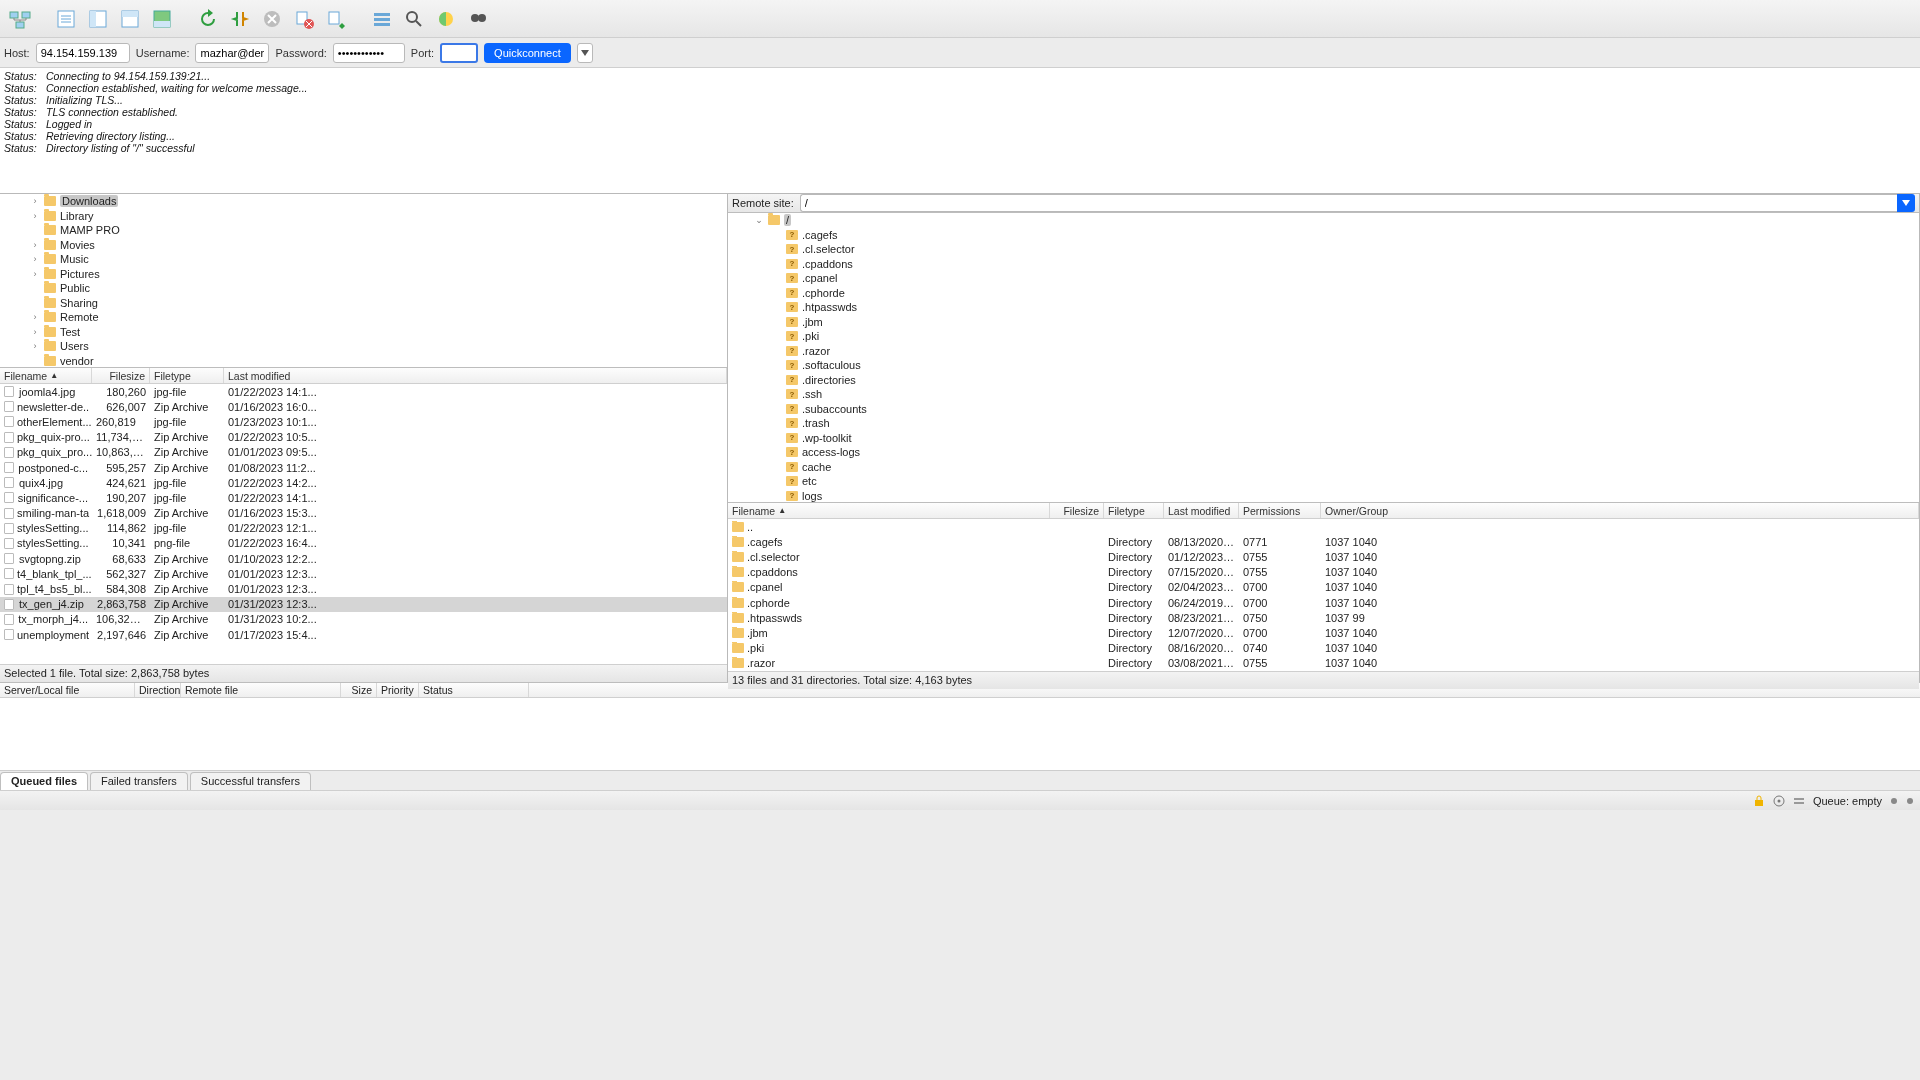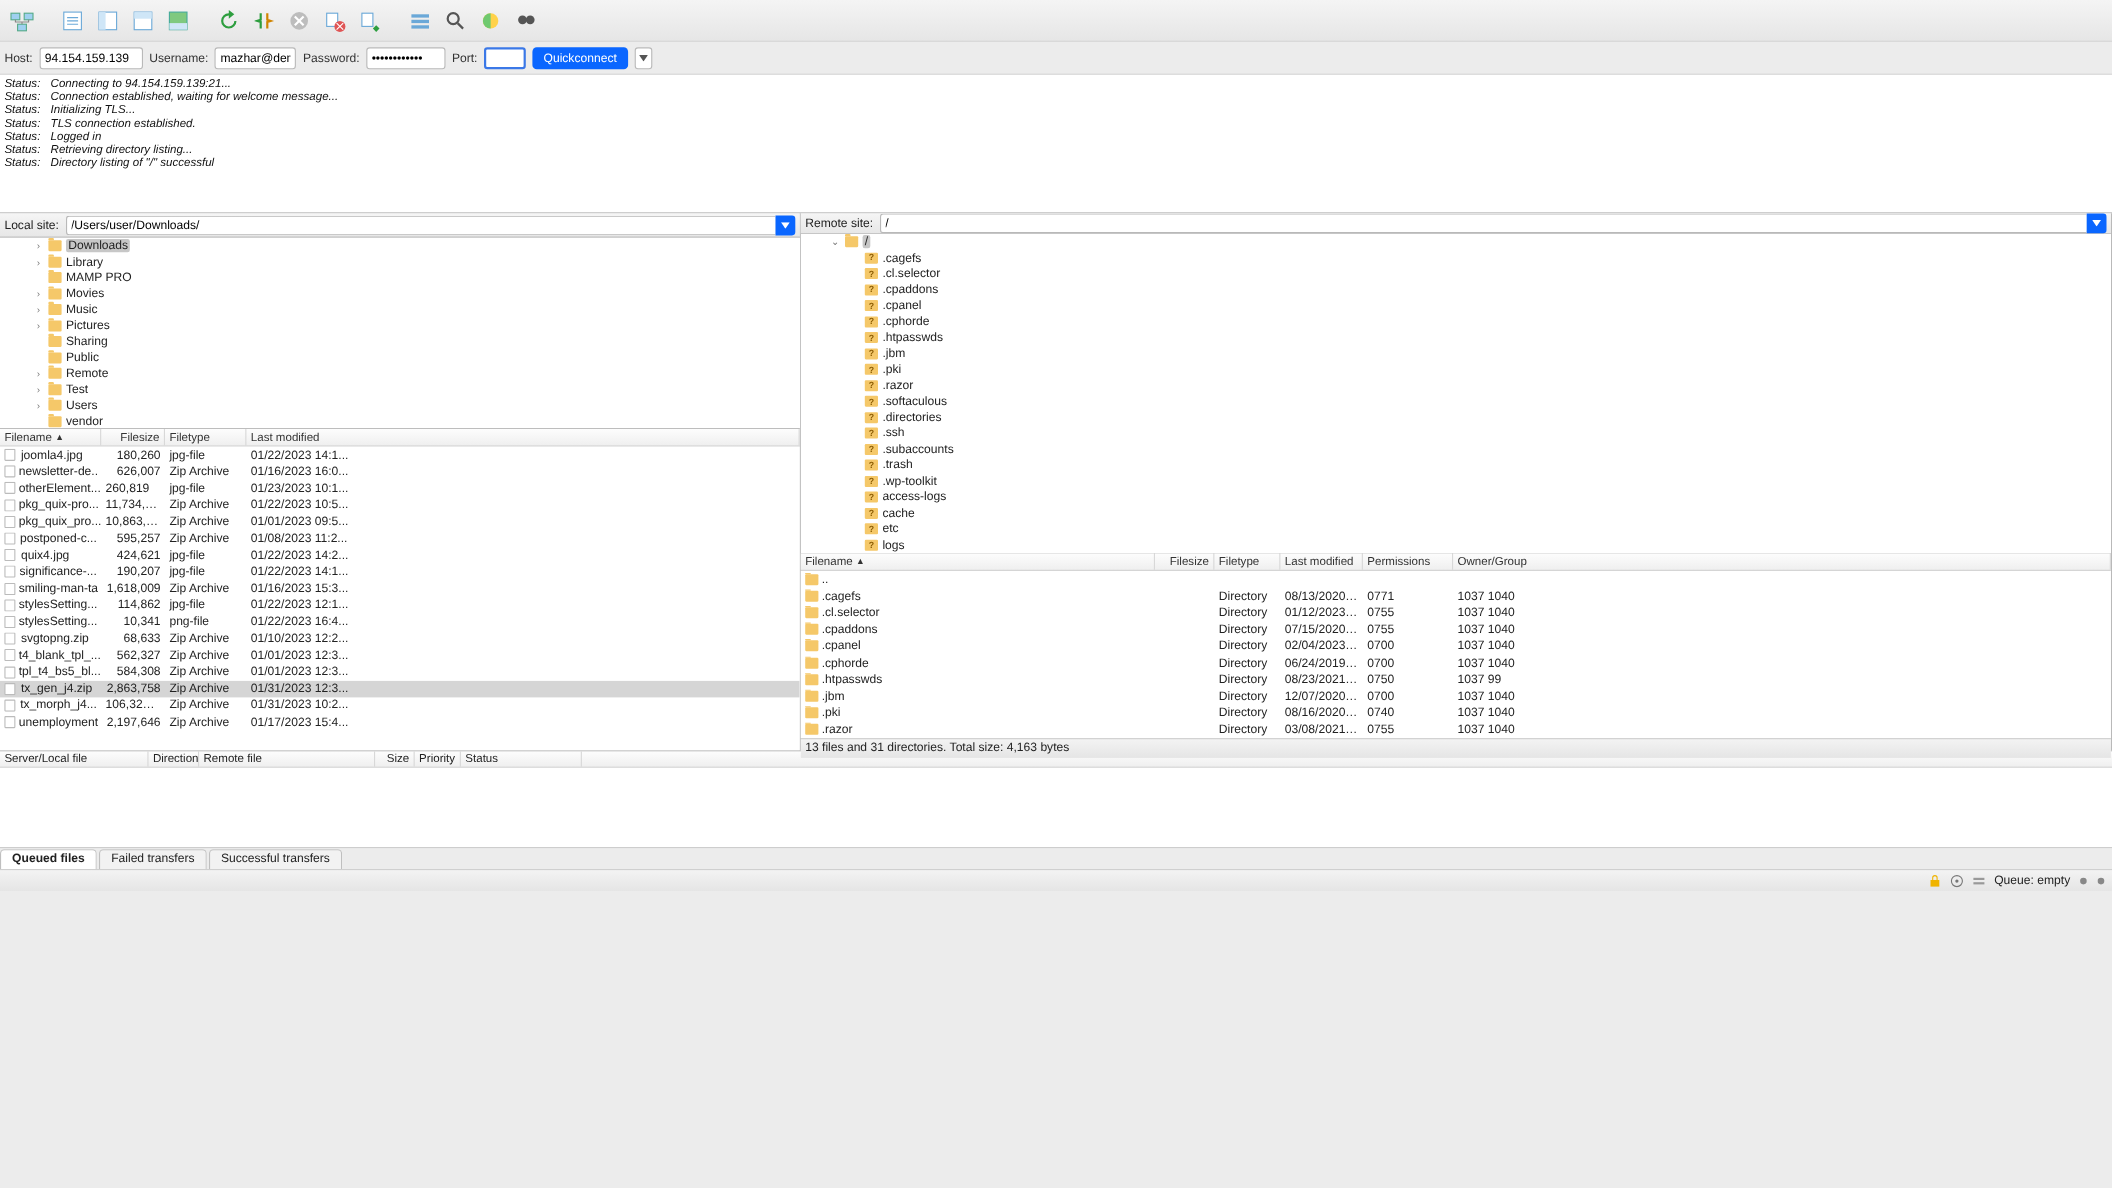--- a/index.html
+++ b/index.html
@@ -196,31 +196,20 @@
     </div>
     <div class="logrow">
       <span class="k">Status:</span>
       <span class="v">Directory listing of "/" successful</span>
     </div>
   </div>
 
 <div class="split">
 
   <div class="pane left">
-    <div class="sitebar">
-      <label>Local site:</label>
-      <div class="combo">
-        <input value="/Users/user/Downloads/" style="">
-        <div class="cbtn">
-            <svg width="8" height="6">
-              <path d="M0 0h8l-4 6z" fill="#fff"></path>
-            </svg>
-          </div>
-      </div>
-    </div>
     <div class="tree" id="ltree">
         <div class="row sel">
           <span class="tw">›</span>
           <span class="folder-ico"></span>
           <span class="lbl">Downloads</span>
         </div>
         <div class="row">
           <span class="tw">›</span>
           <span class="folder-ico"></span>
           <span class="lbl">Library</span>
@@ -241,26 +230,26 @@
           <span class="lbl">Music</span>
         </div>
         <div class="row">
           <span class="tw">›</span>
           <span class="folder-ico"></span>
           <span class="lbl">Pictures</span>
         </div>
         <div class="row">
           <span class="tw"></span>
           <span class="folder-ico"></span>
+          <span class="lbl">Public</span>
+        </div>
+        <div class="row">
+          <span class="tw"></span>
+          <span class="folder-ico"></span>
           <span class="lbl">Sharing</span>
-        </div>
-        <div class="row">
-          <span class="tw"></span>
-          <span class="folder-ico"></span>
-          <span class="lbl">Public</span>
         </div>
         <div class="row">
           <span class="tw">›</span>
           <span class="folder-ico"></span>
           <span class="lbl">Remote</span>
         </div>
         <div class="row">
           <span class="tw">›</span>
           <span class="folder-ico"></span>
           <span class="lbl">Test</span>
@@ -422,20 +411,21 @@
         </div>
         <div class="frow">
           <span class="c" style="width:92px;display:flex;align-items:center"><span class="ico">
               <span class="file-ico"></span>
             </span>unemployment</span>
           <span class="c" style="width:58px;text-align:right">2,197,646</span>
           <span class="c" style="width:74px">Zip Archive</span>
           <span class="c" style="flex:1">01/17/2023 15:4...</span>
         </div>
       </div>
+    <div class="statusline">Selected 1 file. Total size: 2,863,758 bytes</div>
   </div>
 
   <div class="pane right">
     <div class="sitebar">
       <label>Remote site:</label>
       <div class="combo">
         <input value="/" style="">
         <div class="cbtn">
             <svg width="8" height="6">
               <path d="M0 0h8l-4 6z" fill="#fff"></path>

